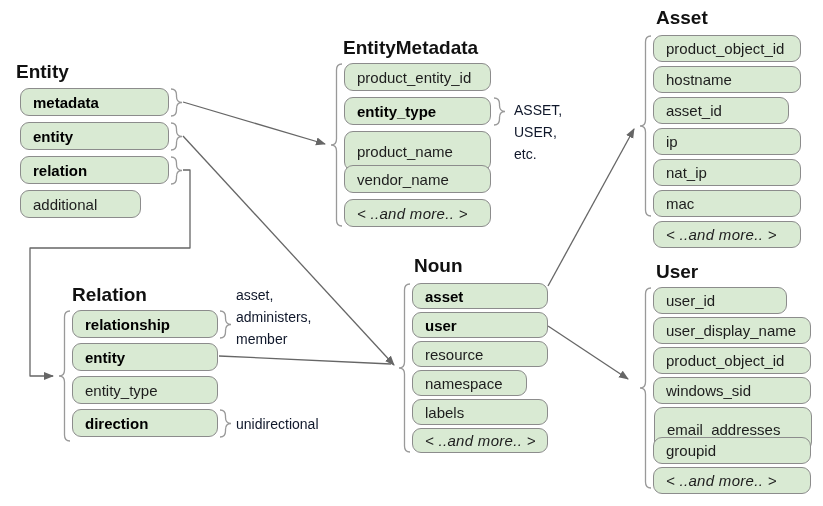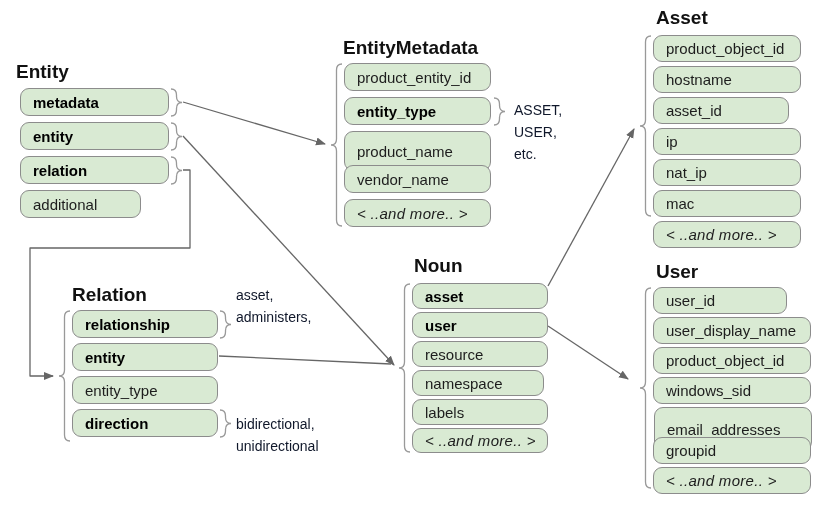--- a/index.html
+++ b/index.html
@@ -72,21 +72,21 @@
 <div class="field" style="left:653px;top:97px;width:136px;height:27px">asset_id</div>
 <div class="field" style="left:653px;top:128px;width:148px;height:27px">ip</div>
 <div class="field" style="left:653px;top:159px;width:148px;height:27px">nat_ip</div>
 <div class="field" style="left:653px;top:190px;width:148px;height:27px">mac</div>
 <div class="field more" style="left:653px;top:221px;width:148px;height:27px">&lt; ..and more.. &gt;</div>
 
 <div class="tbl-title" style="left:414px;top:255px">Noun</div>
 <div class="field bold" style="left:412px;top:283px;width:136px;height:26px">asset</div>
 <div class="field bold" style="left:412px;top:312px;width:136px;height:26px">user</div>
 <div class="field" style="left:412px;top:341px;width:136px;height:26px">resource</div>
-<div class="field" style="left:412px;top:370px;width:132px;height:26px">namespace</div>
+<div class="field" style="left:412px;top:370px;width:115px;height:26px">namespace</div>
 <div class="field" style="left:412px;top:399px;width:136px;height:26px">labels</div>
 <div class="field more" style="left:412px;top:428px;width:136px;height:25px">&lt; ..and more.. &gt;</div>
 
 <div class="tbl-title" style="left:72px;top:284px">Relation</div>
 <div class="field bold" style="left:72px;top:310px;width:146px;height:28px">relationship</div>
 <div class="field bold" style="left:72px;top:343px;width:146px;height:28px">entity</div>
 <div class="field" style="left:72px;top:376px;width:146px;height:28px">entity_type</div>
 <div class="field bold" style="left:72px;top:409px;width:146px;height:28px">direction</div>
 
 <div class="tbl-title" style="left:656px;top:261px">User</div>
@@ -99,17 +99,17 @@
 <div class="field more" style="left:653px;top:467px;width:158px;height:27px">&lt; ..and more.. &gt;</div>
 
 <div class="note" style="left:514px;top:99px">
   <div>ASSET,</div>
   <div>USER,</div>
   <div>etc.</div>
 </div>
 <div class="note" style="left:236px;top:284px">
   <div>asset,</div>
   <div>administers,</div>
+  <div>member</div>
 </div>
 <div class="note" style="left:236px;top:413px">
-  <div>bidirectional,</div>
   <div>unidirectional</div>
 </div>
 
 </body></html>

